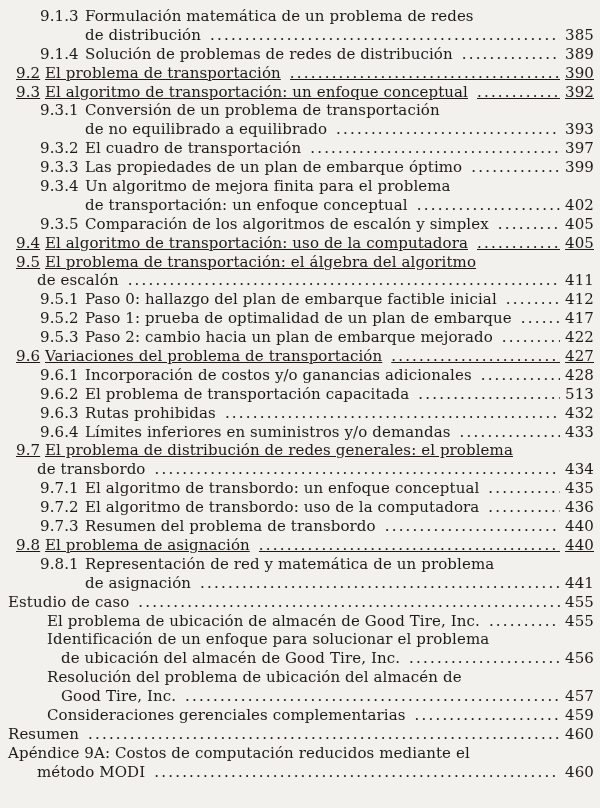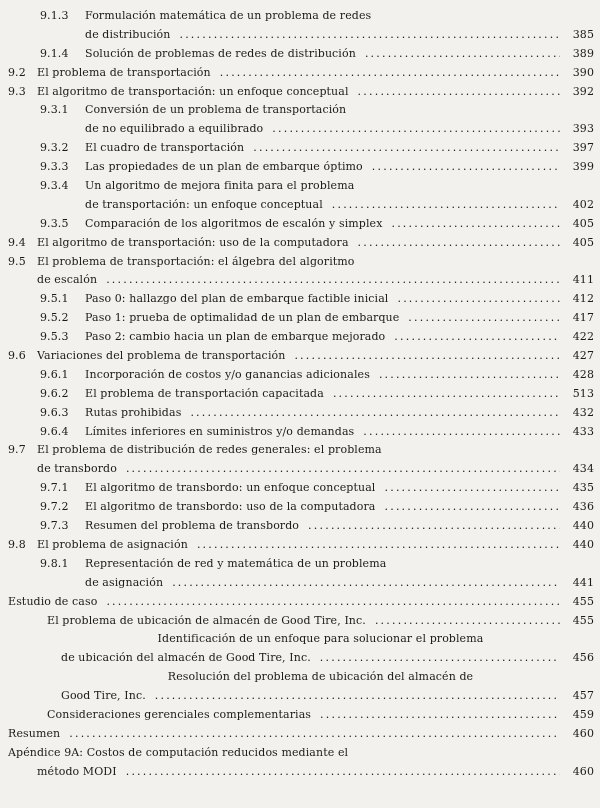--- a/index.html
+++ b/index.html
@@ -18,21 +18,21 @@
     overflow: hidden;
   }
   .toc {
     width: 100%;
   }
   .row {
     display: flex;
     align-items: baseline;
     height: 18.9px;
     line-height: 18.9px;
-    font-size: 11px;
+    font-size: 15px;
     white-space: nowrap;
     letter-spacing: 0.1px;
   }
   .num { flex: none; }
   .txt { flex: none; }
   .dots {
     flex: 1 1 auto;
     overflow: hidden;
     min-width: 0;
     margin-left: 9px;
@@ -42,28 +42,28 @@
   .dots::after {
     content: "......................................................................................................................................................";
     letter-spacing: 2.2px;
   }
   .pg {
     flex: none;
     min-width: 29px;
     text-align: right;
   }
   
-  .ind-a { padding-left: 8px; }   
+  .ind-a { padding-left: 16px; text-decoration: underline; }   
   .ind-a .num { width: 29px; }
   .ind-b { padding-left: 40px; }  
   .ind-b .num { width: 45px; }
   .ind-c { padding-left: 37px; }  
   .ind-d { padding-left: 85px; }  
   .ind-e { padding-left: 8px; }   
-  .ind-f { padding-left: 47px; justify-content: center; }  
+  .ind-f { padding-left: 47px; }  
   .ind-g { padding-left: 61px; }  
 </style>
 </head>
 <body style="background: rgb(242, 241, 238); color: rgb(29, 26, 23);">
 
 <div class="page">
   <div class="toc">
       <div class="row ind-b">
         <span class="num">9.1.3</span>
         <span class="txt">Formulación matemática de un problema de redes</span>

